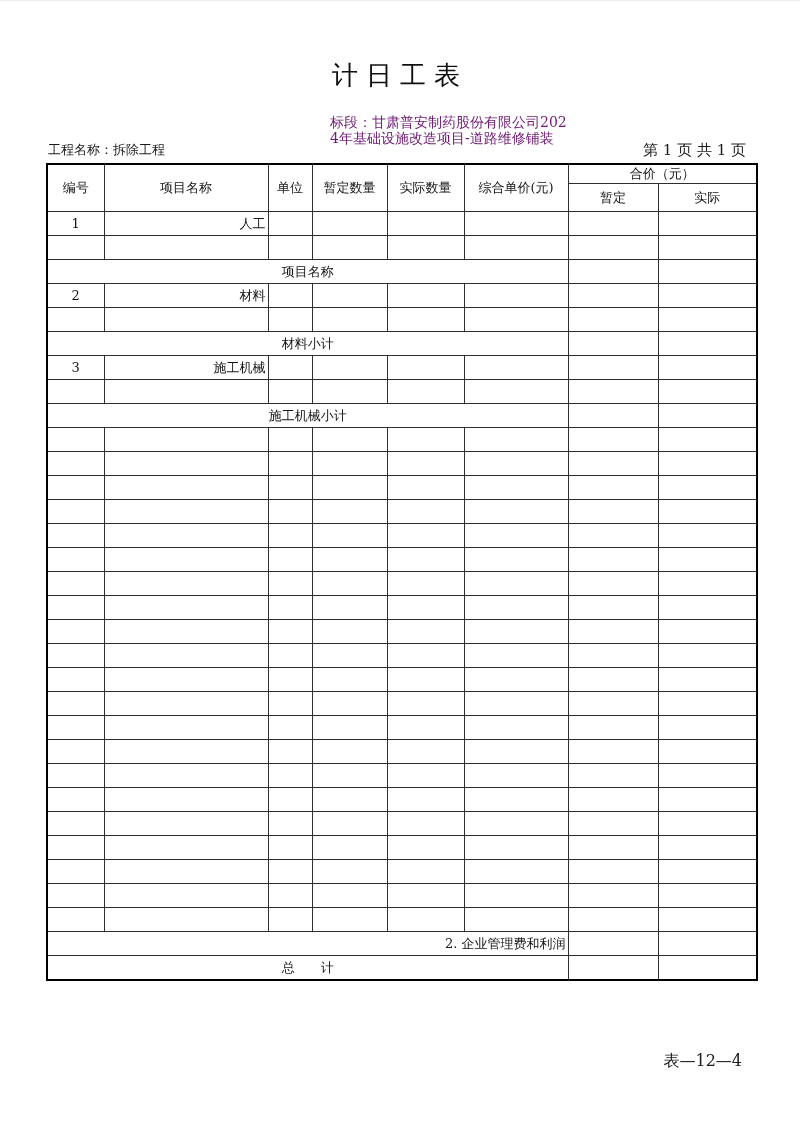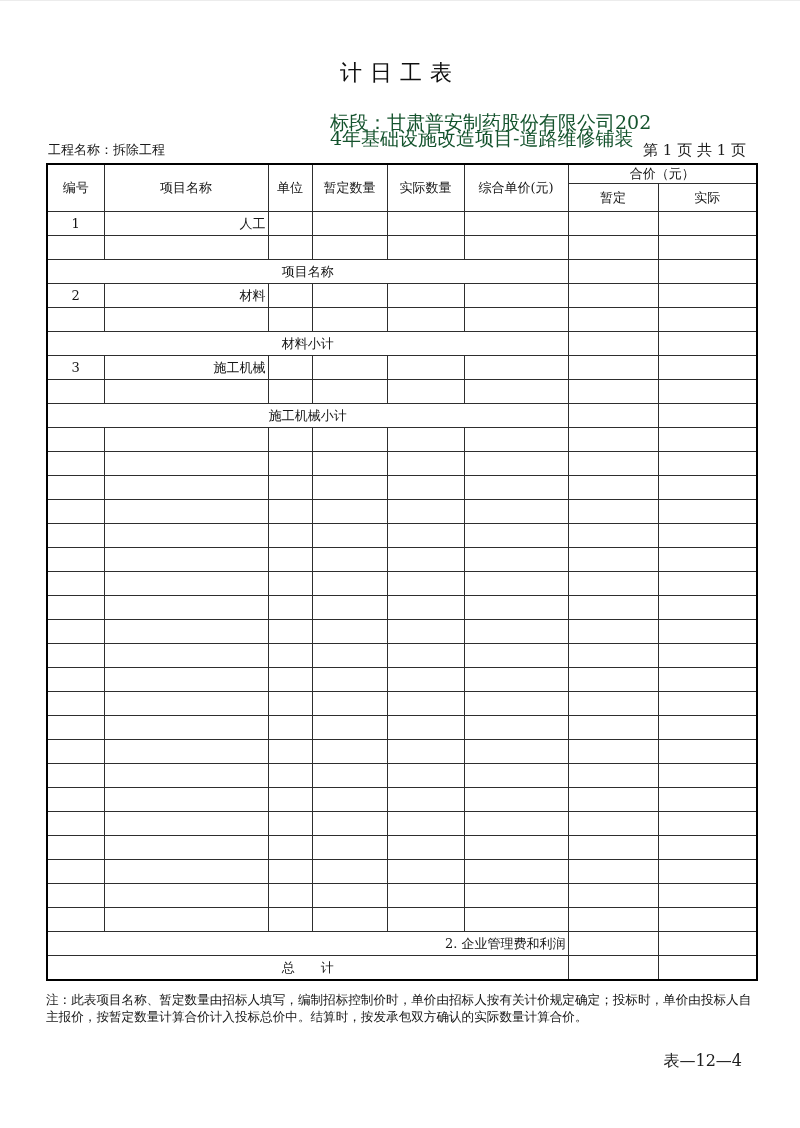--- a/index.html
+++ b/index.html
@@ -11,31 +11,31 @@
     font-family: "DejaVu Serif", "Liberation Serif", serif;
     color: #1b1b1b;
     overflow: hidden;
     border-top: 1px solid #ececec;
     box-sizing: border-box;
   }
   .doc-title {
     position: absolute;
     top: 57px; left: 0; width: 100%;
     text-align: center;
-    font-size: 22px;
+    font-size: 26px;
     letter-spacing: 8px;
     color: #0f0f0f;
     white-space: nowrap;
   }
   .bid-section {
     position: absolute;
     top: 114px; left: 330px;
-    font-size: 19px;
+    font-size: 14px;
     line-height: 15.5px;
-    color: #14532d;
+    color: #701a75;
   }
   .project-name {
     position: absolute;
     top: 140px; left: 48px;
     font-size: 13px;
   }
   .page-info {
     position: absolute;
     top: 140px; right: 54px;
     font-size: 15px;
@@ -426,16 +426,15 @@
           <td></td>
       </tr>
       <tr>
         <td colspan="6">总　　计</td>
         <td></td>
           <td></td>
       </tr>
     </tbody>
   </table>
 
-  <div class="note">注：此表项目名称、暂定数量由招标人填写，编制招标控制价时，单价由招标人按有关计价规定确定；投标时，单价由投标人自主报价，按暂定数量计算合价计入投标总价中。结算时，按发承包双方确认的实际数量计算合价。</div>
   <div class="form-code">表—12—4</div>
 
 </div>
 
 </body></html>

